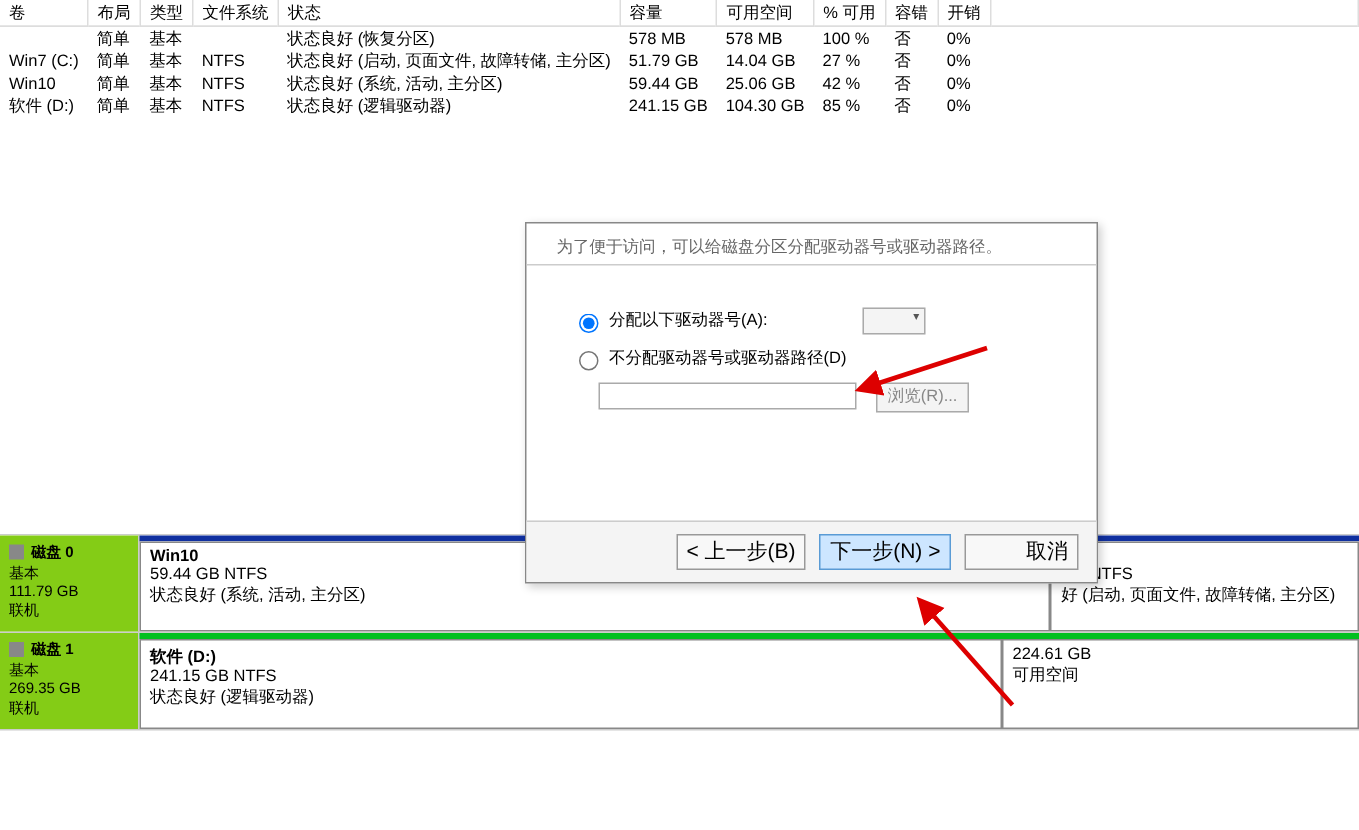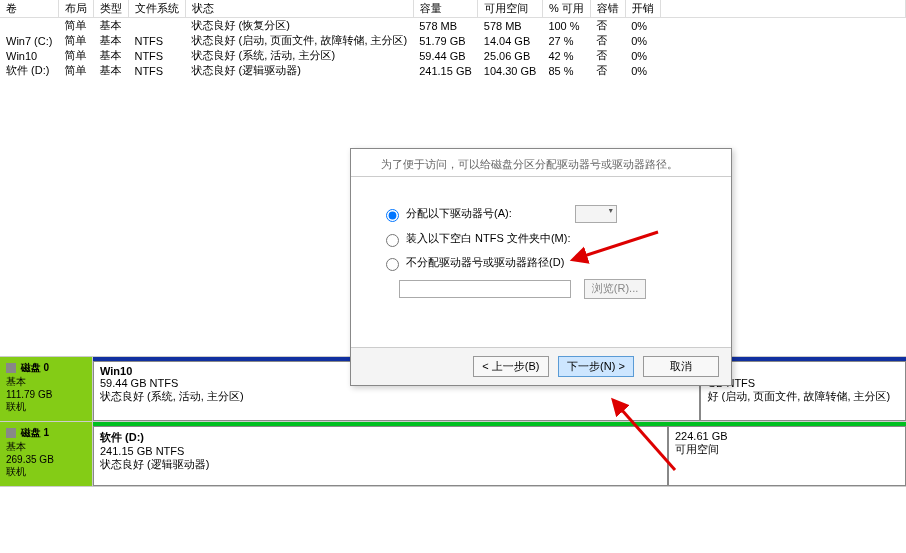--- a/index.html
+++ b/index.html
@@ -14,30 +14,30 @@
 .diskhdr .sq{width:10px;height:10px;display:inline-block;margin-right:2px;vertical-align:middle}
 .lane{flex:1;position:relative;height:64px}
 .bar{position:absolute;left:0;right:0;height:4px}
 .parts{position:absolute;left:0;right:0;top:4px;bottom:0;display:flex}
 .part{border:1px solid #888;background:#fff;padding:3px 6px;font-size:11px;overflow:hidden}
 
 .dlg{position:absolute;left:350px;top:148px;width:380px;background:#fff;border:1px solid #888;box-shadow:2px 2px 6px rgba(0,0,0,.2)}
 .titlebar{background:linear-gradient(#fff,#eee);height:20px;position:relative;padding:2px 8px;font-size:11px;border-bottom:1px solid #ccc}
 .closebtn{position:absolute;right:4px;top:2px;width:40px;height:14px;background:#c83c2a;color:#fff;text-align:center;font-size:10px;line-height:13px;border-radius:2px}
 .dsect{padding:8px 16px 4px;border-bottom:1px solid #ccc;font-size:11px}
-.dsect .sub{color:#666;margin-left:14px}
+.dsect .sub{color:#666;margin-left:4px}
 .dbody{padding:20px 30px 40px;font-size:11px;min-height:110px}
 .opt{margin:8px 0}
 .opt input[type=radio]{vertical-align:middle;margin-right:4px}
 .sel{border:1px solid #aaa;background:#f4f4f4;width:40px;height:16px;display:inline-block;position:relative;margin-left:60px;vertical-align:middle}
 .sel::after{content:"▾";position:absolute;right:3px;top:0;font-size:8px;color:#555}
 .txt{border:1px solid #aaa;width:170px;height:16px;display:inline-block;margin-left:18px;vertical-align:middle;background:#fff}
 .browse{border:1px solid #aaa;background:#f4f4f4;width:60px;height:18px;display:inline-block;margin-left:10px;color:#888;text-align:center;line-height:17px;font-size:11px}
 .dbtns{padding:8px 12px;border-top:1px solid #ccc;text-align:right;background:#f4f4f4}
-.btn{display:inline-block;border:1px solid #999;background:#f8f8f8;padding:2px 6px;font-size:11px;margin-left:6px;min-width:62px;text-align:center}
+.btn{display:inline-block;border:1px solid #999;background:#f8f8f8;padding:2px 6px;font-size:14px;margin-left:6px;min-width:62px;text-align:right}
 .btn.hl{background:#cde6ff;border-color:#5a9bd5}
 
 .arrow{position:absolute;pointer-events:none}
 .arrow svg{overflow:visible}
 </style>
 </head>
 <body>
 
 <div class="upper">
   <table>
@@ -169,24 +169,20 @@
     <div class="sub">为了便于访问，可以给磁盘分区分配驱动器号或驱动器路径。</div>
   </div>
   <div class="dbody">
     <div class="opt">
       <input type="radio" checked="" style="">
       <span>分配以下驱动器号(A):</span>
       <span class="sel"></span>
     </div>
     <div class="opt">
       <input type="radio" style="">
-      <span>装入以下空白 NTFS 文件夹中(M):</span>
-    </div>
-    <div class="opt">
-      <input type="radio" style="">
       <span>不分配驱动器号或驱动器路径(D)</span>
     </div>
     <div class="opt">
       <span class="txt"></span>
       <span class="browse">浏览(R)...</span>
     </div>
   </div>
   <div class="dbtns">
     <span class="btn">&lt; 上一步(B)</span>
     <span class="btn hl">下一步(N) &gt;</span>

